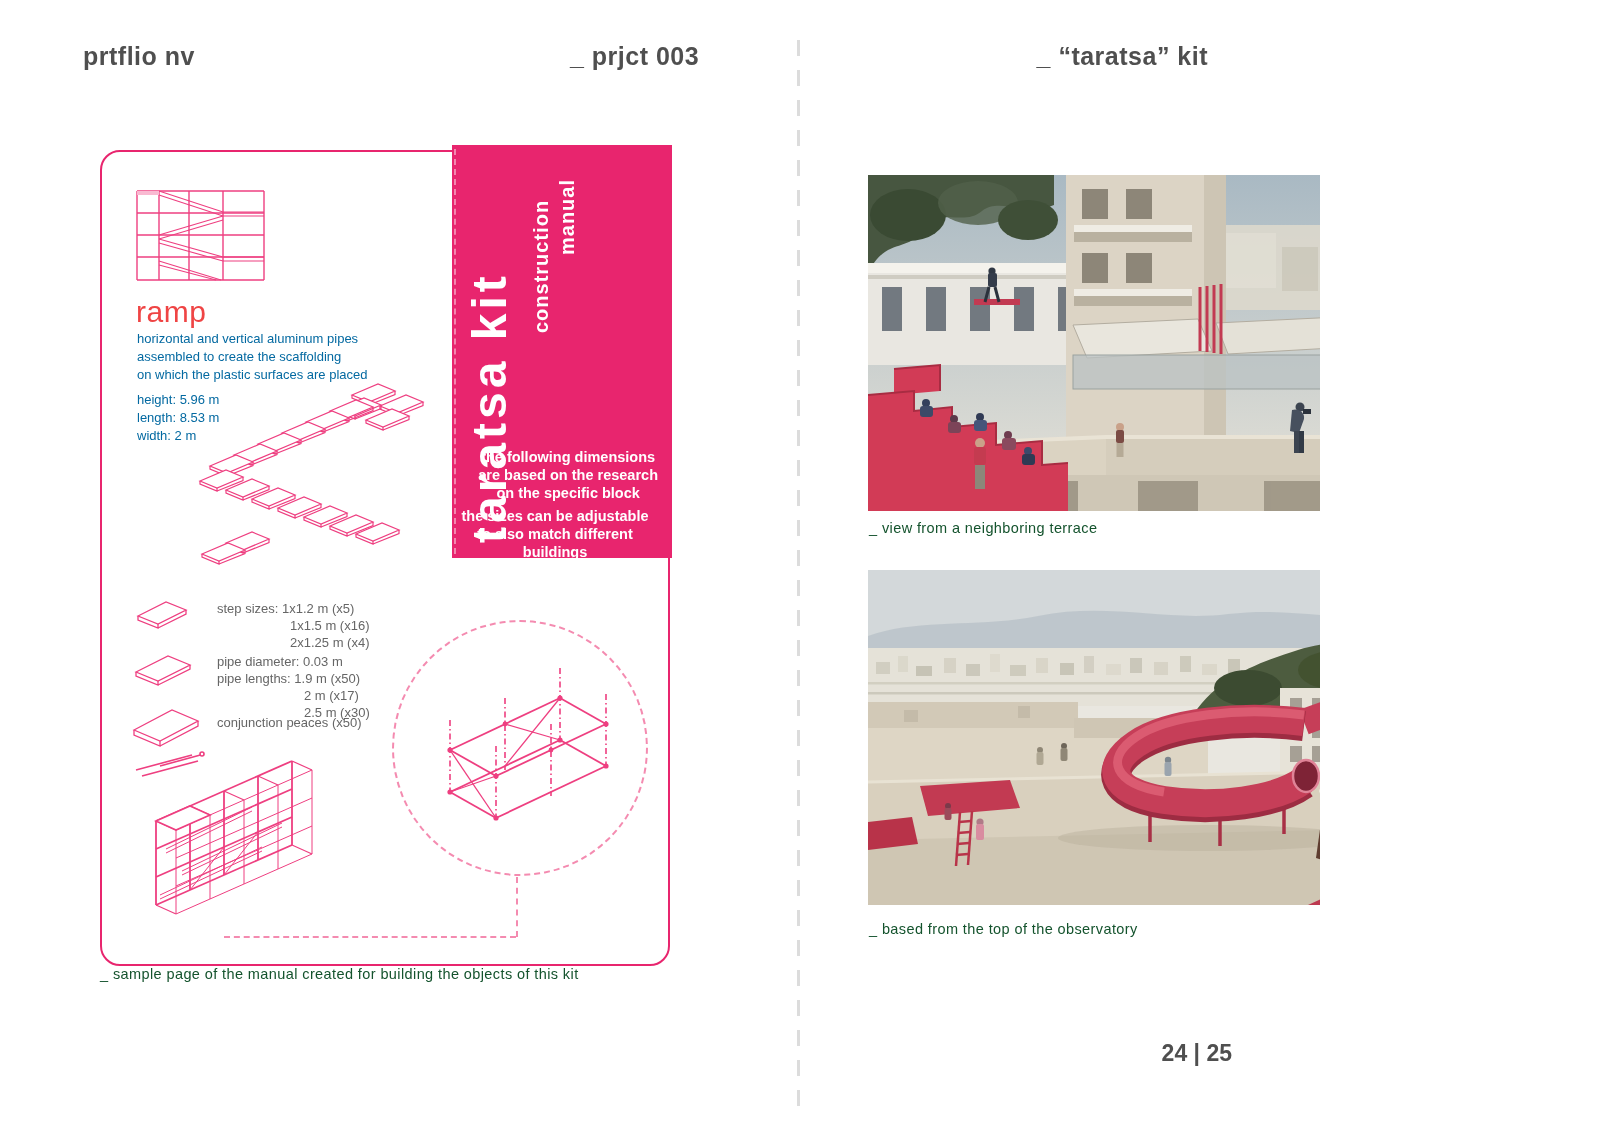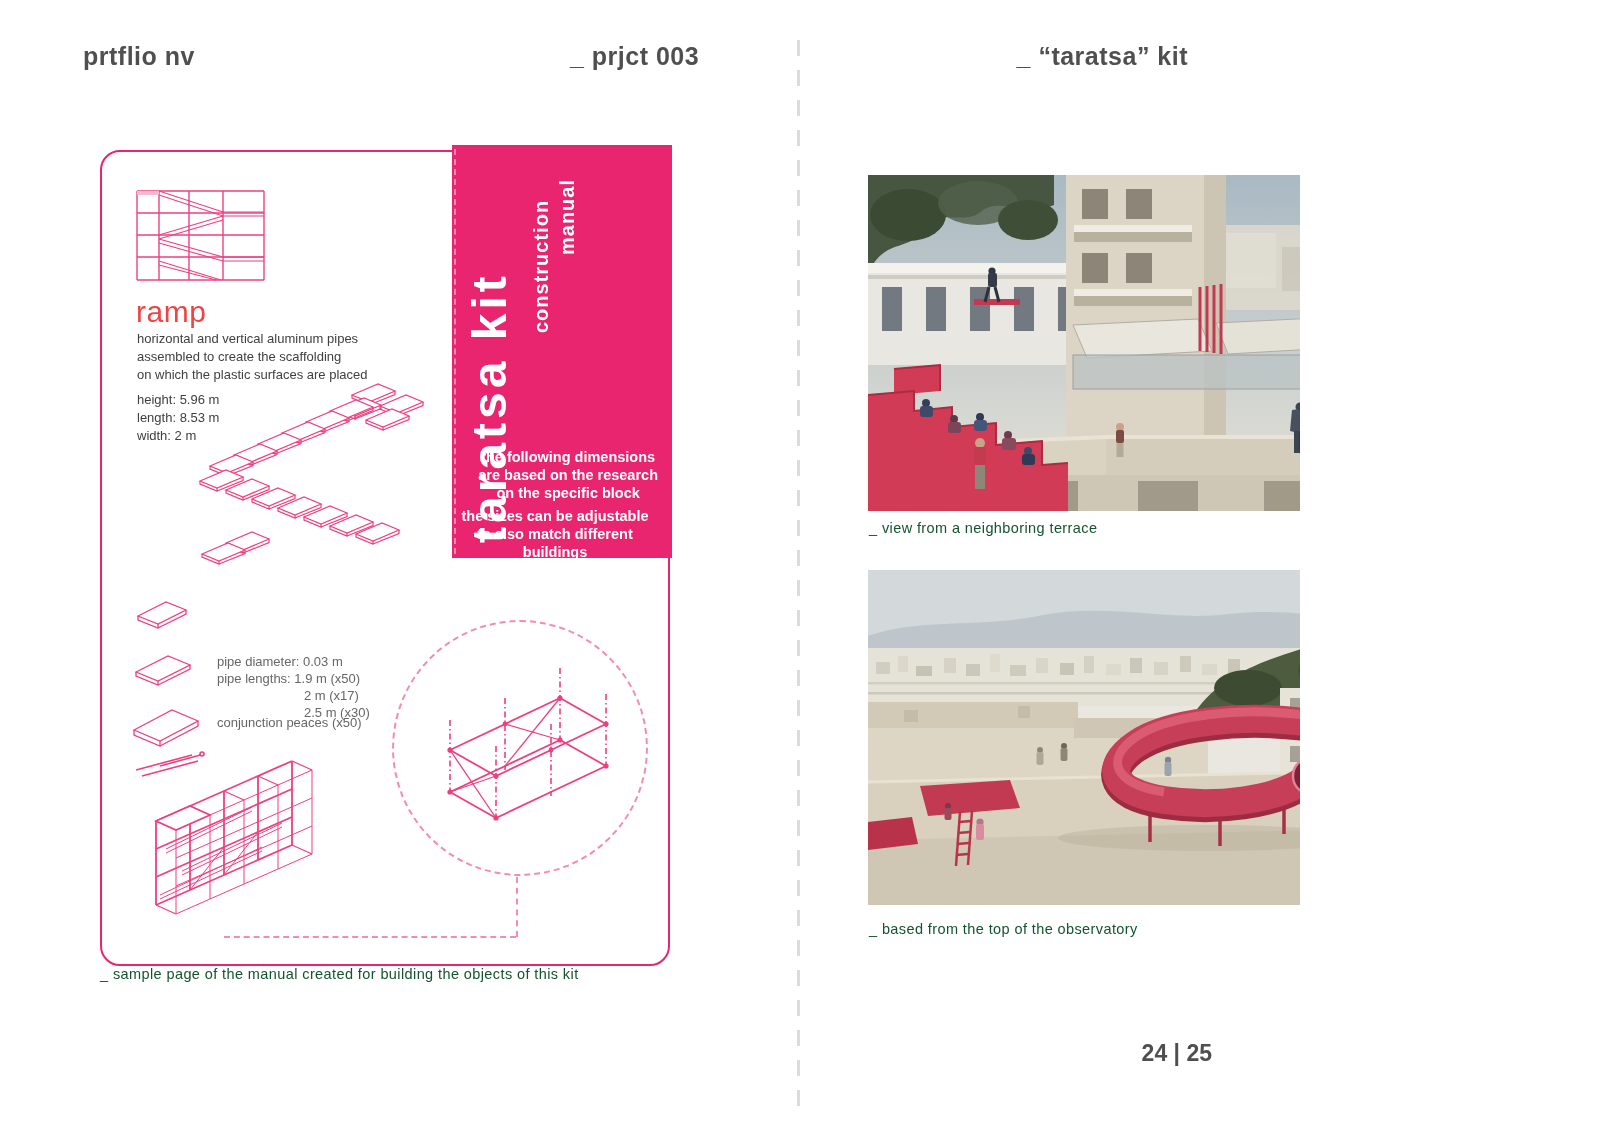--- a/index.html
+++ b/index.html
@@ -1,17 +1,17 @@
 <!DOCTYPE html>
 <html><head>
 <meta charset="utf-8">
 <style>
   html,body{margin:0;padding:0;background:#ffffff;}
   .canvas{position:relative;width:1300px;height:1131px;background:#fff;overflow:hidden;
-          font-family:"Liberation Sans",sans-serif;color:#4f4f4f;}
+          font-family:"Liberation Sans",sans-serif;color:#4f4f4f;padding-left:20px;}
   .abs{position:absolute;}
   
   .hdr{position:absolute;top:42px;font-size:25px;font-weight:bold;color:#4f4f4f;letter-spacing:.5px;}
   .hdr-left{left:83px;}
   .hdr-center{left:570px;}
   .hdr-right{right:112px;}
   
   .sep{position:absolute;left:797px;top:40px;width:3px;height:1066px;
        background-image:repeating-linear-gradient(to bottom,#dcdcdc 0 16px,transparent 16px 30px);}
   
@@ -22,21 +22,21 @@
                      border-left:2px dashed rgba(255,255,255,.45);}
   .vtext{position:absolute;transform-origin:0 0;transform:rotate(-90deg);white-space:nowrap;color:#fff;font-weight:bold;}
   .kit-title{left:10px;top:398px;font-size:48px;letter-spacing:4px;}
   .kit-sub1{left:78px;top:188px;font-size:20px;letter-spacing:1px;}
   .kit-sub2{left:104px;top:110px;font-size:20px;letter-spacing:1px;}
   .kit-note{position:absolute;right:14px;color:#fff;font-weight:bold;font-size:14.5px;
             line-height:1.25;text-align:center;white-space:pre-line;}
   .kit-note1{top:303px;}
   .kit-note2{top:362px;}
   .ramp-title{position:absolute;left:136px;top:295px;font-size:30px;font-weight:normal;color:#ef4444;letter-spacing:.5px;}
-  .mtext{position:absolute;font-size:13px;color:#404040;line-height:1.38;white-space:pre-line;}
+  .mtext{position:absolute;font-size:13px;color:#0369a1;line-height:1.38;white-space:pre-line;}
   .desc{left:137px;top:330px;}
   .dims{left:137px;top:391px;}
   .spec{position:absolute;left:217px;font-size:13px;color:#666;line-height:1.0;}
   .spec div{margin-bottom:4px;}
   .ind-steps{padding-left:73px;}
   .ind-pipes{padding-left:87px;}
   .caption{position:absolute;font-size:14.5px;color:#14532d;letter-spacing:.4px;}
   .detail-circle{position:absolute;left:392px;top:620px;width:252px;height:252px;
                  border:2px dashed #f48bb0;border-radius:50%;}
   .leader-h{position:absolute;left:224px;top:936px;width:292px;height:0;border-top:2px dashed #f48bb0;}
@@ -140,20 +140,25 @@
       <path d="M4,142 L4,147 L30,158 L30,153 M30,158 L68,138 L68,133" fill="none"></path>
     </g>
     <g stroke="#ee3f80" stroke-width="1.6" fill="none">
       <line x1="6" y1="182" x2="62" y2="167"></line>
       <line x1="12" y1="188" x2="68" y2="173"></line>
       <line x1="30" y1="178" x2="74" y2="166"></line>
       <circle cx="72" cy="166" r="2" fill="#fff"></circle>
     </g>
   </svg>
 
+  <div class="spec" style="top:602px;">
+    <div>step sizes: 1x1.2 m (x5)</div>
+    <div class="ind-steps">1x1.5 m (x16)</div>
+    <div class="ind-steps">2x1.25 m (x4)</div>
+  </div>
   <div class="spec" style="top:655px;">
     <div>pipe diameter: 0.03 m</div>
     <div>pipe lengths: 1.9 m (x50)</div>
     <div class="ind-pipes">2 m (x17)</div>
     <div class="ind-pipes">2.5 m (x30)</div>
   </div>
   <div class="spec" style="top:716px;">
     <div>conjunction peaces (x50)</div>
   </div>
 

